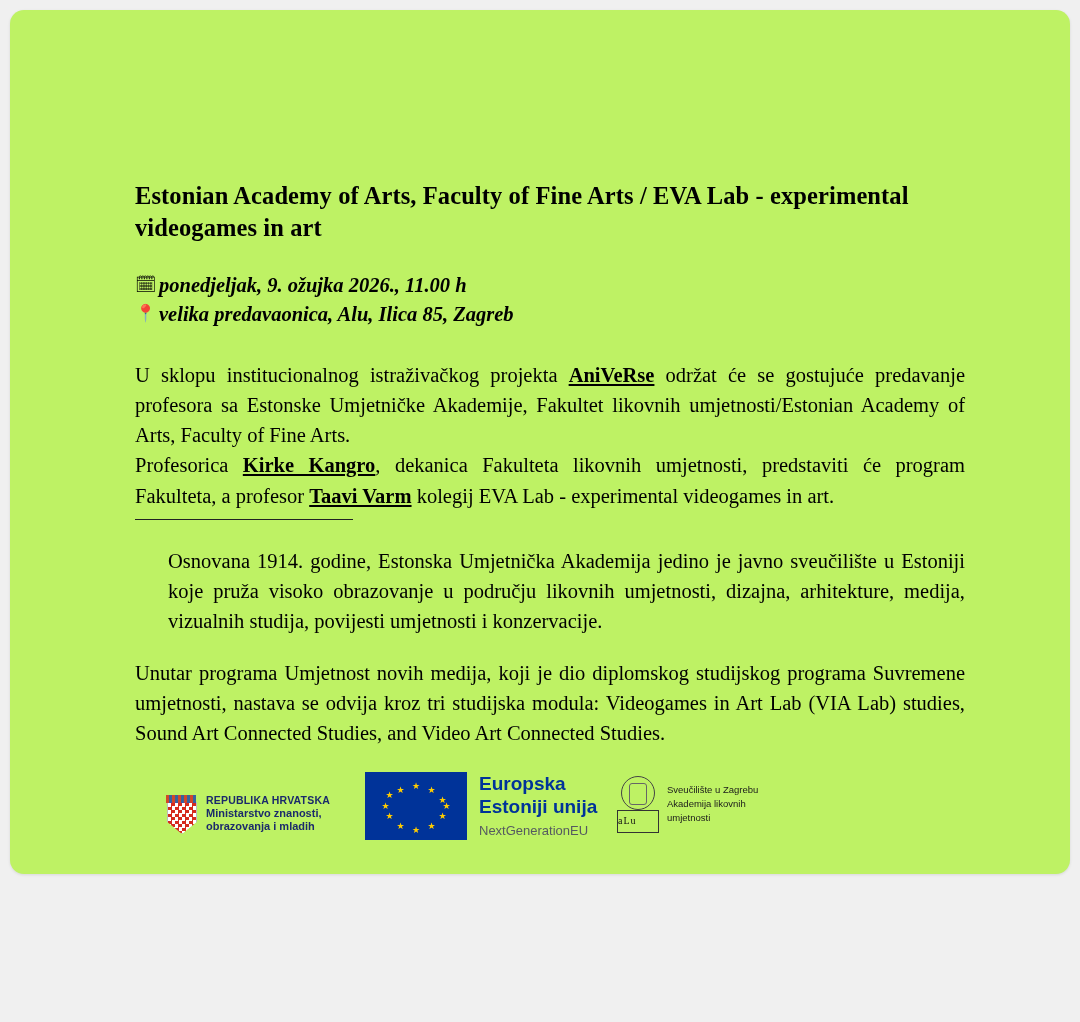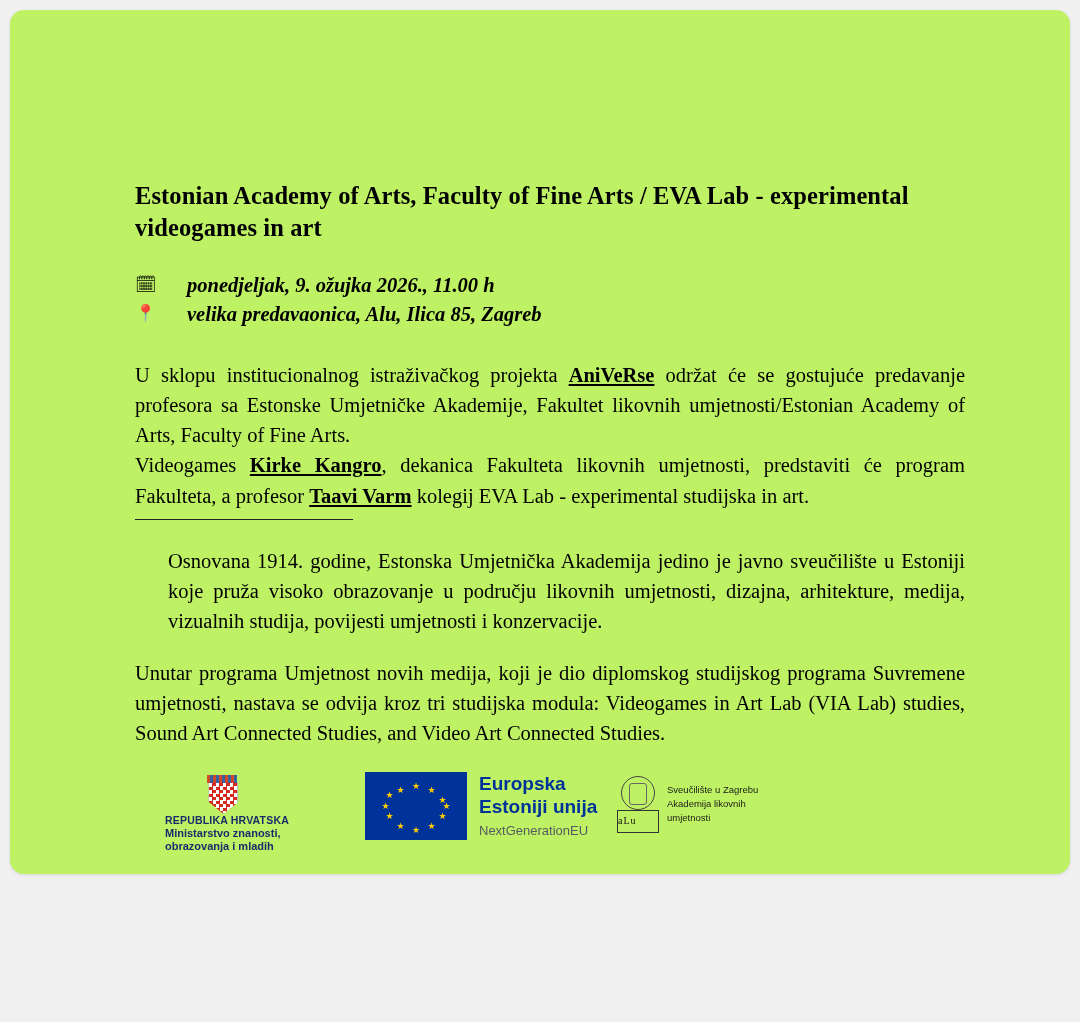--- a/index.html
+++ b/index.html
@@ -57,21 +57,20 @@
     display: inline-block;
     flex: 0 0 24px;
     font-style: normal;
     font-weight: normal;
     font-size: 17px;
     line-height: 1.6;
     text-align: left;
   }
   .meta-text {
     display: inline-block;
-    margin-left: 28px;
   }
   p.body-par {
     font-family: "Liberation Serif", serif;
     font-size: 20.5px;
     line-height: 1.47;
     color: #000000;
     margin: 0 0 0 0;
     text-align: justify;
     text-justify: inter-word;
   }
@@ -92,21 +91,21 @@
     top: 762px;
     width: 830px;
     height: 80px;
   }
   .logo {
     position: absolute;
     display: flex;
     align-items: center;
   }
   
-  .logo-hr { left: 30px; top: 2px; flex-direction: column; }
+  .logo-hr { left: 30px; top: 22px; }
   .coat {
     width: 34px;
     height: 40px;
     margin-right: 7px;
     position: relative;
   }
   .coat-shield {
     position: absolute;
     left: 2px;
     top: 8px;
@@ -235,21 +234,21 @@
         <span class="meta-text">ponedjeljak, 9. ožujka 2026., 11.00 h</span>
       </div>
       <div class="meta-line">
         <span class="meta-icon">📍</span>
         <span class="meta-text">velika predavaonica, Alu, Ilica 85, Zagreb</span>
       </div>
     </div>
 
     <p class="body-par"><span>U sklopu institucionalnog istraživačkog projekta </span><b class="inline-bold">AniVeRse</b><span> održat će se gostujuće predavanje profesora sa Estonske Umjetničke Akademije, Fakultet likovnih umjetnosti/Estonian Academy of Arts, Faculty of Fine Arts.</span></p>
 
-    <p class="body-par"><span>Videogames </span><b class="inline-bold">Kirke Kangro</b><span>, dekanica Fakulteta likovnih umjetnosti, predstaviti će program Fakulteta, a profesor </span><b class="inline-bold">Taavi Varm</b><span> kolegij EVA Lab - experimental studijska in art.</span></p>
+    <p class="body-par"><span>Profesorica </span><b class="inline-bold">Kirke Kangro</b><span>, dekanica Fakulteta likovnih umjetnosti, predstaviti će program Fakulteta, a profesor </span><b class="inline-bold">Taavi Varm</b><span> kolegij EVA Lab - experimental videogames in art.</span></p>
 
     <hr class="rule">
 
     <p class="body-par spaced">Osnovana 1914. godine, Estonska Umjetnička Akademija jedino je javno sveučilište u Estoniji koje pruža visoko obrazovanje u području likovnih umjetnosti, dizajna, arhitekture, medija, vizualnih studija, povijesti umjetnosti i konzervacije.</p>
 
     <p class="body-par">Unutar programa Umjetnost novih medija, koji je dio diplomskog studijskog programa Suvremene umjetnosti, nastava se odvija kroz tri studijska modula: Videogames in Art Lab (VIA Lab) studies, Sound Art Connected Studies, and Video Art Connected Studies.</p>
 
   </div>
 
   <div class="logos">

